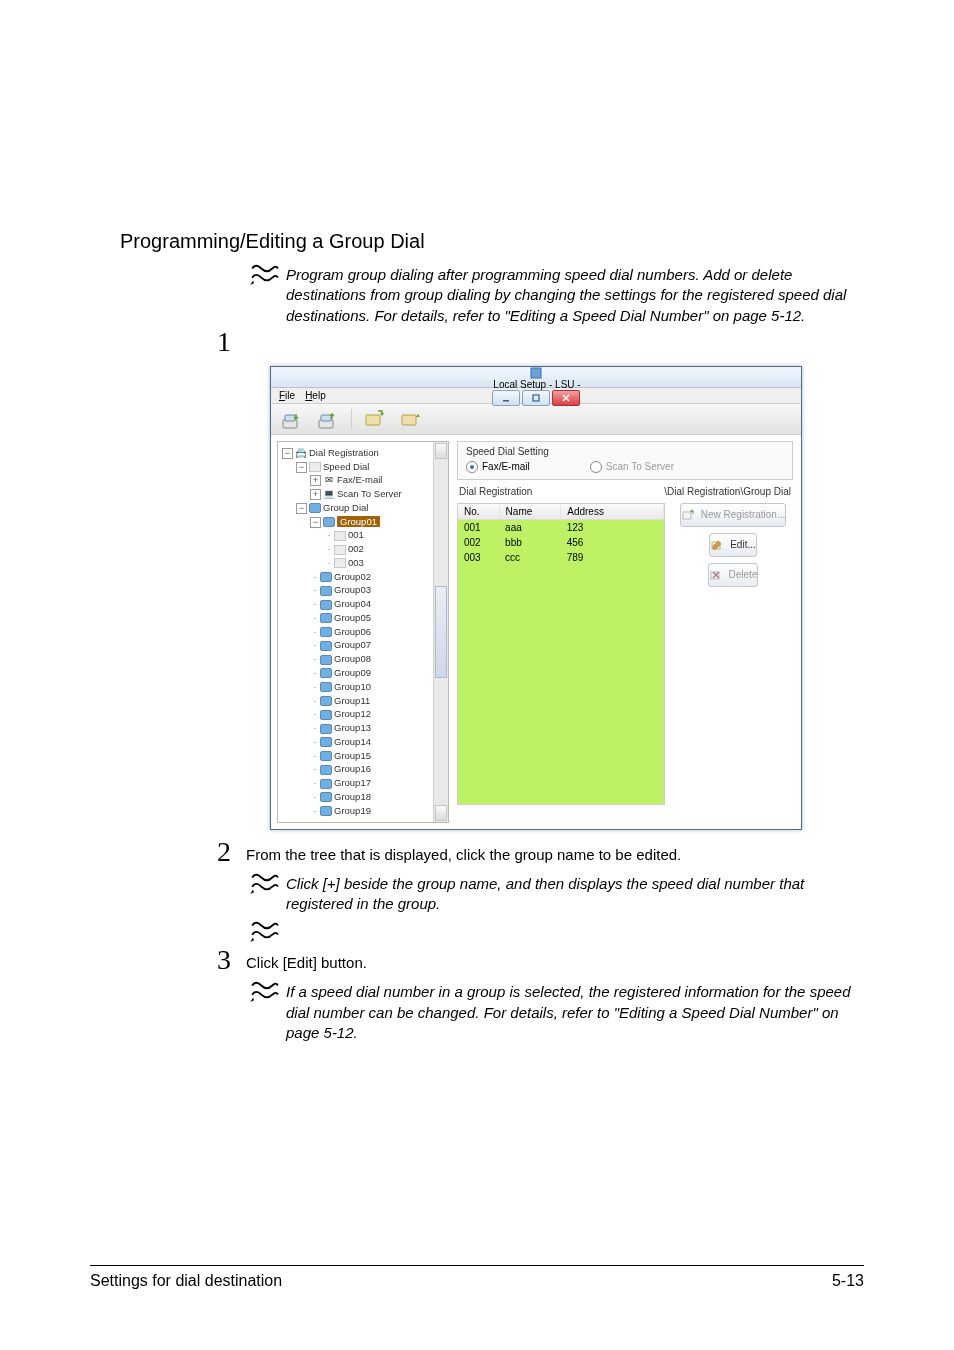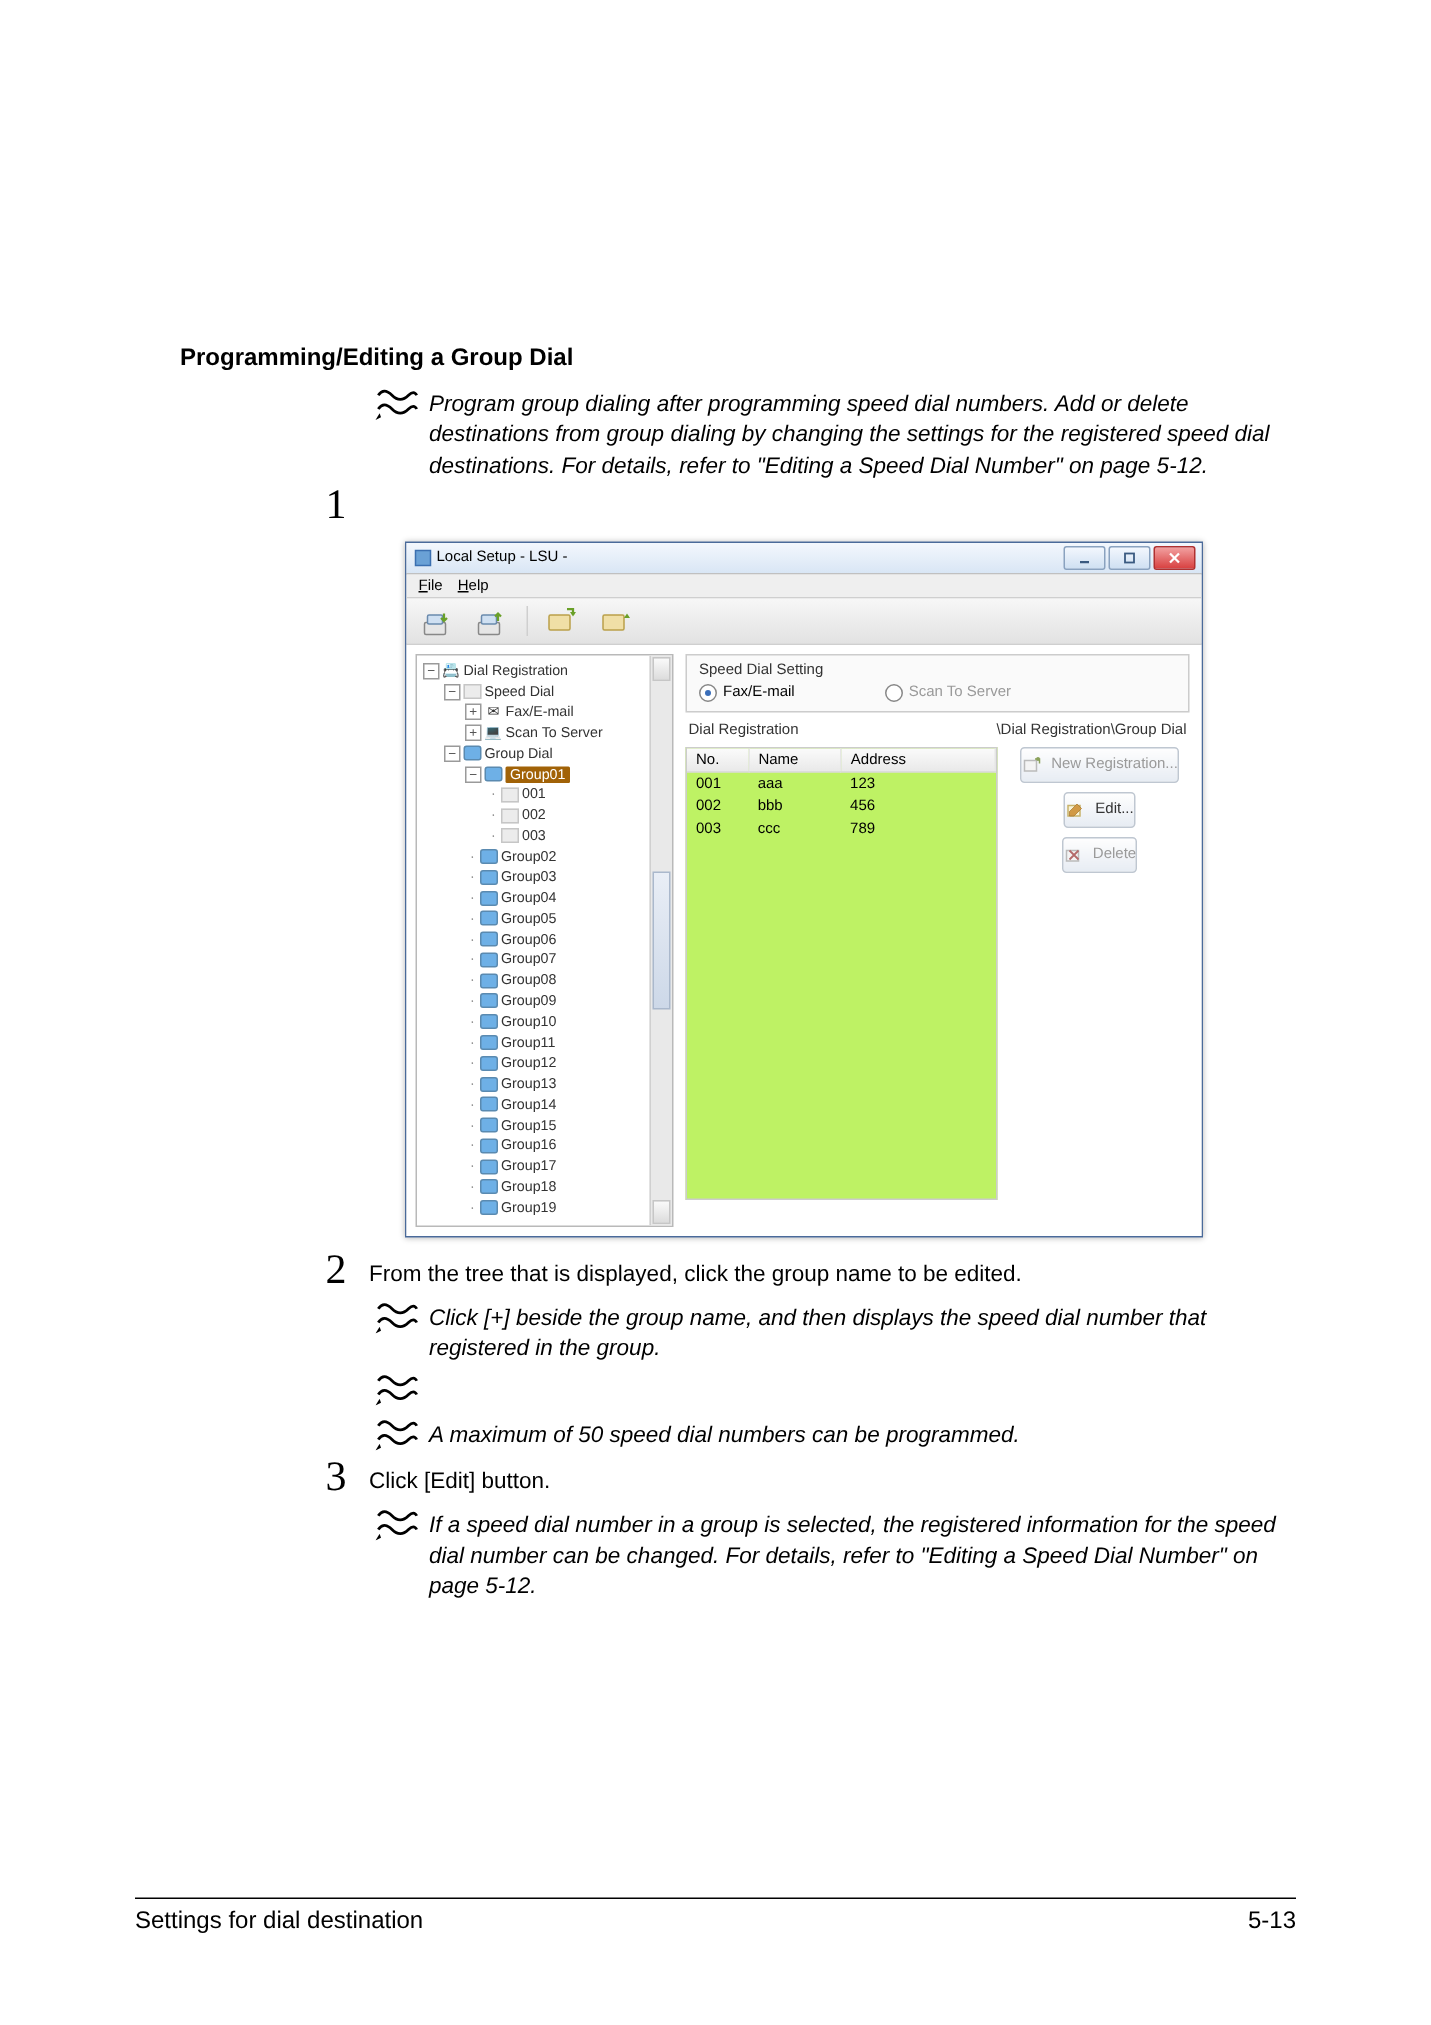--- a/index.html
+++ b/index.html
@@ -14,22 +14,22 @@
     height: 1350px;
     position: relative;
     box-sizing: border-box;
     padding: 60px 90px 40px 90px;
   }
   .content {
     margin-top: 170px;
     margin-left: 30px;
   }
   h2.section-title {
-    font-size: 16px;
-    font-weight: bold;
+    font-size: 20px;
+    font-weight: normal;
     margin: 0 0 10px 0;
   }
   .body-text {
     font-size: 15px;
     line-height: 1.4;
     margin: 0 0 10px 0;
     margin-left: 90px;
   }
   .note-row {
     display: flex;
@@ -85,20 +85,21 @@
     font-size: 10px;
     box-shadow: 0 0 4px rgba(0,0,0,0.3);
   }
   .win-titlebar {
     display: flex;
     align-items: center;
     height: 20px;
     background: linear-gradient(#f3f7fd, #d9e6f5);
     border-bottom: 1px solid #c0c0c0;
     padding: 0 4px;
+    flex-direction: column;
   }
   .win-title {
     flex: 1;
     font-size: 10px;
     color: #000;
     padding-left: 2px;
   }
   .win-btns {
     display: flex;
     gap: 2px;
@@ -481,30 +482,20 @@
     <div class="note-row">
       <span class="note-icon">
         <svg viewBox="0 0 32 24" width="30" height="22">
             <path d="M2 6 Q6 0 12 6 Q18 12 24 6 Q28 2 30 6" fill="none" stroke="#000" stroke-width="2"></path>
             <path d="M2 16 Q6 10 12 16 Q18 22 24 16 Q28 12 30 16" fill="none" stroke="#000" stroke-width="2"></path>
             <path d="M4 22 L0 24 L3 19" fill="#000"></path>
           </svg>
       </span>
     </div>
 
-    <div class="note-row">
-      <span class="note-icon">
-        <svg viewBox="0 0 32 24" width="30" height="22">
-            <path d="M2 6 Q6 0 12 6 Q18 12 24 6 Q28 2 30 6" fill="none" stroke="#000" stroke-width="2"></path>
-            <path d="M2 16 Q6 10 12 16 Q18 22 24 16 Q28 12 30 16" fill="none" stroke="#000" stroke-width="2"></path>
-            <path d="M4 22 L0 24 L3 19" fill="#000"></path>
-          </svg>
-      </span>
-      <div class="note-text">A maximum of 50 speed dial numbers can be programmed.</div>
-    </div>
 
     <div class="step-row">
       <div class="step-num">3</div>
       <div class="step-text">Click [Edit] button.</div>
     </div>
 
     <div class="note-row">
       <span class="note-icon">
         <svg viewBox="0 0 32 24" width="30" height="22">
             <path d="M2 6 Q6 0 12 6 Q18 12 24 6 Q28 2 30 6" fill="none" stroke="#000" stroke-width="2"></path>

